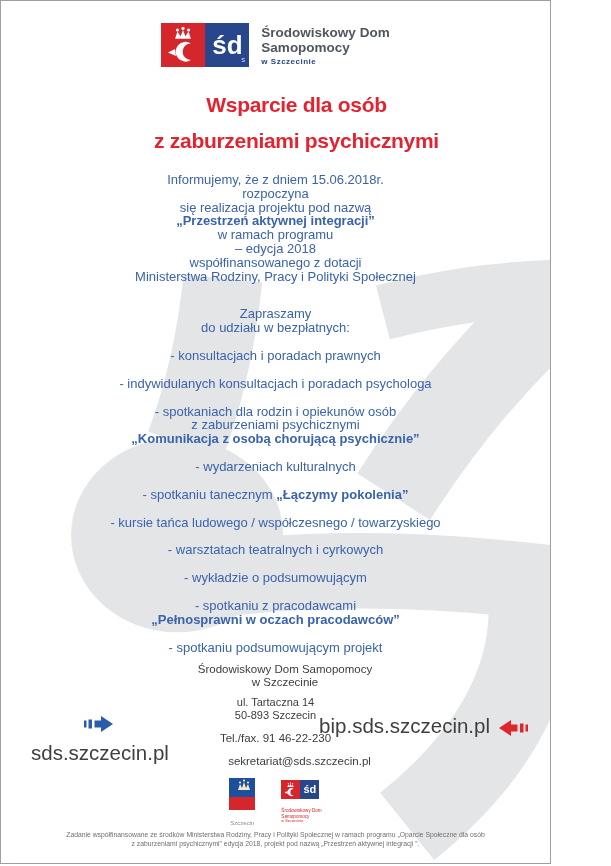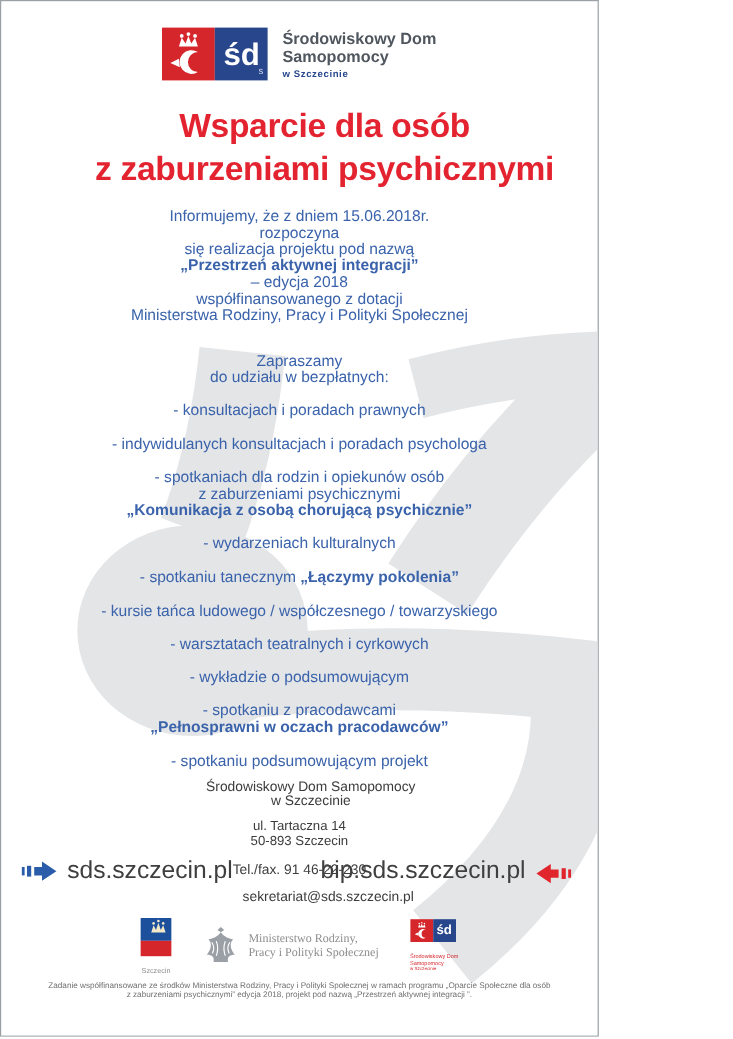--- a/index.html
+++ b/index.html
@@ -1,53 +1,53 @@
 <!DOCTYPE html>
 <html><head>
 <meta charset="utf-8">
 <style>
   * { margin:0; padding:0; box-sizing:border-box; }
   html,body { background:#fff; }
   .page {
-    position:relative; width:499px; height:864px;
+    position:relative; width:551px; height:864px;
     border:1px solid #9aa0a4; background:#fff; overflow:hidden;
     font-family:"Liberation Sans", sans-serif;
   }
   
   .wm { position:absolute; left:0; top:0; width:100%; height:100%; z-index:0; }
   
   .content { position:relative; z-index:1; text-align:center; }
   
   .brand { display:flex; justify-content:center; align-items:center; gap:12px; padding-top:22px; }
   .brand-squares { display:flex; }
   .sq { width:44px; height:44px; }
   .sq-red { background:#d5262c; display:flex; align-items:center; justify-content:center; }
   .sq-blue { background:#27468c; position:relative; color:#fff; }
   .sq-blue .sym { font-size:26px; font-weight:bold; line-height:44px; }
   .sq-blue .sub { position:absolute; right:4px; bottom:3px; font-size:8px; color:#cfd8ee; }
   .brand-text { text-align:left; }
   .brand-text .l { font-size:13.5px; font-weight:bold; color:#4f565e; line-height:15px; }
   .brand-text .l3 { font-size:8px; font-weight:bold; color:#27468c; letter-spacing:.5px; margin-top:2px; }
   
-  .title { margin-top:20px; font-size:28px; font-weight:bold; color:#e32430; line-height:36px; letter-spacing:-.3px;padding-left:42px; }
+  .title { margin-top:20px; font-size:21px; font-weight:bold; color:#e32430; line-height:36px; letter-spacing:-.3px;padding-left:42px; }
   
   .blue { color:#3a63ab; }
   .intro { margin-top:14px; font-size:13px; line-height:13.8px; }
   .invite { margin-top:24px; font-size:13px; line-height:13.8px; }
   .item { margin-top:14px; font-size:13px; line-height:13.8px; }
   .b { font-weight:bold; }
   
   .contact-org { margin-top:9px; font-size:11.5px; line-height:12.5px; color:#3c3c3c;padding-left:19px; }
   .contact-addr { margin-top:8px; font-size:11px; line-height:12.5px; color:#3c3c3c; }
   .contact-tel { margin-top:11px; font-size:11.5px; color:#3c3c3c; }
   .contact-email { margin-top:11px; font-size:11.5px; color:#3c3c3c;margin-left:48px; }
   
   .side-link { position:absolute; top:713px; display:flex; align-items:center; gap:7px;
                font-size:20.5px; color:#3f3f3f; z-index:2; }
-  .side-link.left { left:17px; }
+  .side-link.left { left:30px;flex-direction:column; }
   .side-link.right { right:22px;align-items:flex-end; }
   
   .partners { margin-top:12px; display:flex; justify-content:center; align-items:center; gap:26px; height:46px; }
   .partner { display:flex; align-items:center; gap:8px; }
   .szczecin-logo { display:flex; flex-direction:column; align-items:center; }
   .szczecin-caption { font-size:6px; color:#8d8d8d; margin-top:2px; }
   .ministry-text { text-align:left; font-family:"Liberation Serif", serif; font-size:10px; line-height:12px; color:#8d8d8d; }
   .sds-small { display:flex; flex-direction:column; align-items:flex-start; }
   .sds-small-squares { display:flex; }
   .msq { width:19px; height:19px; }
@@ -102,20 +102,21 @@
     <div class="title">
       <div>Wsparcie dla osób</div>
       <div>z zaburzeniami psychicznymi</div>
     </div>
 
     <div class="intro blue">
       <div>Informujemy, że z dniem 15.06.2018r.</div>
       <div>rozpoczyna</div>
       <div>się realizacja projektu pod nazwą</div>
       <div class="b">„Przestrzeń aktywnej integracji”</div>
+      <div>w ramach programu</div>
       <div>– edycja 2018</div>
       <div>współfinansowanego z dotacji</div>
       <div>Ministerstwa Rodziny, Pracy i Polityki Społecznej</div>
     </div>
 
     <div class="invite blue">
       <div>Zapraszamy</div>
       <div>do udziału w bezpłatnych:</div>
     </div>
 
@@ -154,36 +155,20 @@
       <div class="partner szczecin-logo">
         <svg width="26" height="32" viewBox="0 0 26 32" aria-hidden="true">
           <rect x="0" y="0" width="26" height="19" fill="#1c4f9c"></rect>
           <rect x="0" y="19" width="26" height="13" fill="#d5262c"></rect>
           <path d="M9 12 L11 6 L13 10 L15 4 L17 10 L19 6 L21 12 Z" fill="#f3e9c8"></path>
           <circle cx="11" cy="4.5" r="1.1" fill="#f3e9c8"></circle>
             <circle cx="15" cy="2.5" r="1.1" fill="#f3e9c8"></circle>
             <circle cx="19" cy="4.5" r="1.1" fill="#f3e9c8"></circle>
         </svg>
         <div class="szczecin-caption">Szczecin</div>
-      </div>
-      <div class="partner">
-        <svg width="30" height="34" viewBox="0 0 32 36" aria-hidden="true">
-          <path fill="#9aa0a6" d="M16 5 C 13 9 9 10.5 5 11.5 C 9 15 7 21 3.5 25 C 8.5 25 10.5 27 9.5 31.5 L 22.5 31.5 C 21.5 27 23.5 25 28.5 25 C 25 21 23 15 27 11.5 C 23 10.5 19 9 16 5 Z"></path>
-          <path d="M13 3 L16 0.5 L19 3 L16 5 Z" fill="#9aa0a6"></path>
-          <g stroke="#fff" stroke-width="1" fill="none">
-            <path d="M8 14 C 10 17 10 21 8.5 24"></path>
-            <path d="M12 13 C 13.5 17 13.5 22 12 26"></path>
-            <path d="M20 13 C 18.5 17 18.5 22 20 26"></path>
-            <path d="M24 14 C 22 17 22 21 23.5 24"></path>
-          </g>
-        </svg>
-        <div class="ministry-text">
-          <div>Ministerstwo Rodziny,</div>
-          <div>Pracy i Polityki Społecznej</div>
-        </div>
       </div>
       <div class="partner sds-small">
         <div class="sds-small-squares">
           <div class="msq msq-red">
             <svg width="15" height="15" viewBox="0 0 48 48" fill="#fff">
               <path d="M14 16 L17 7 L21 13 L24 5 L27 13 L31 7 L34 16 Z"></path>
               <circle cx="17" cy="5" r="2"></circle>
                 <circle cx="24" cy="3" r="2"></circle>
                 <circle cx="31" cy="5" r="2"></circle>
               <path d="M34 22 A 12.5 12.5 0 1 0 34 43 A 8.5 8.5 0 1 1 34 22 Z"></path>

